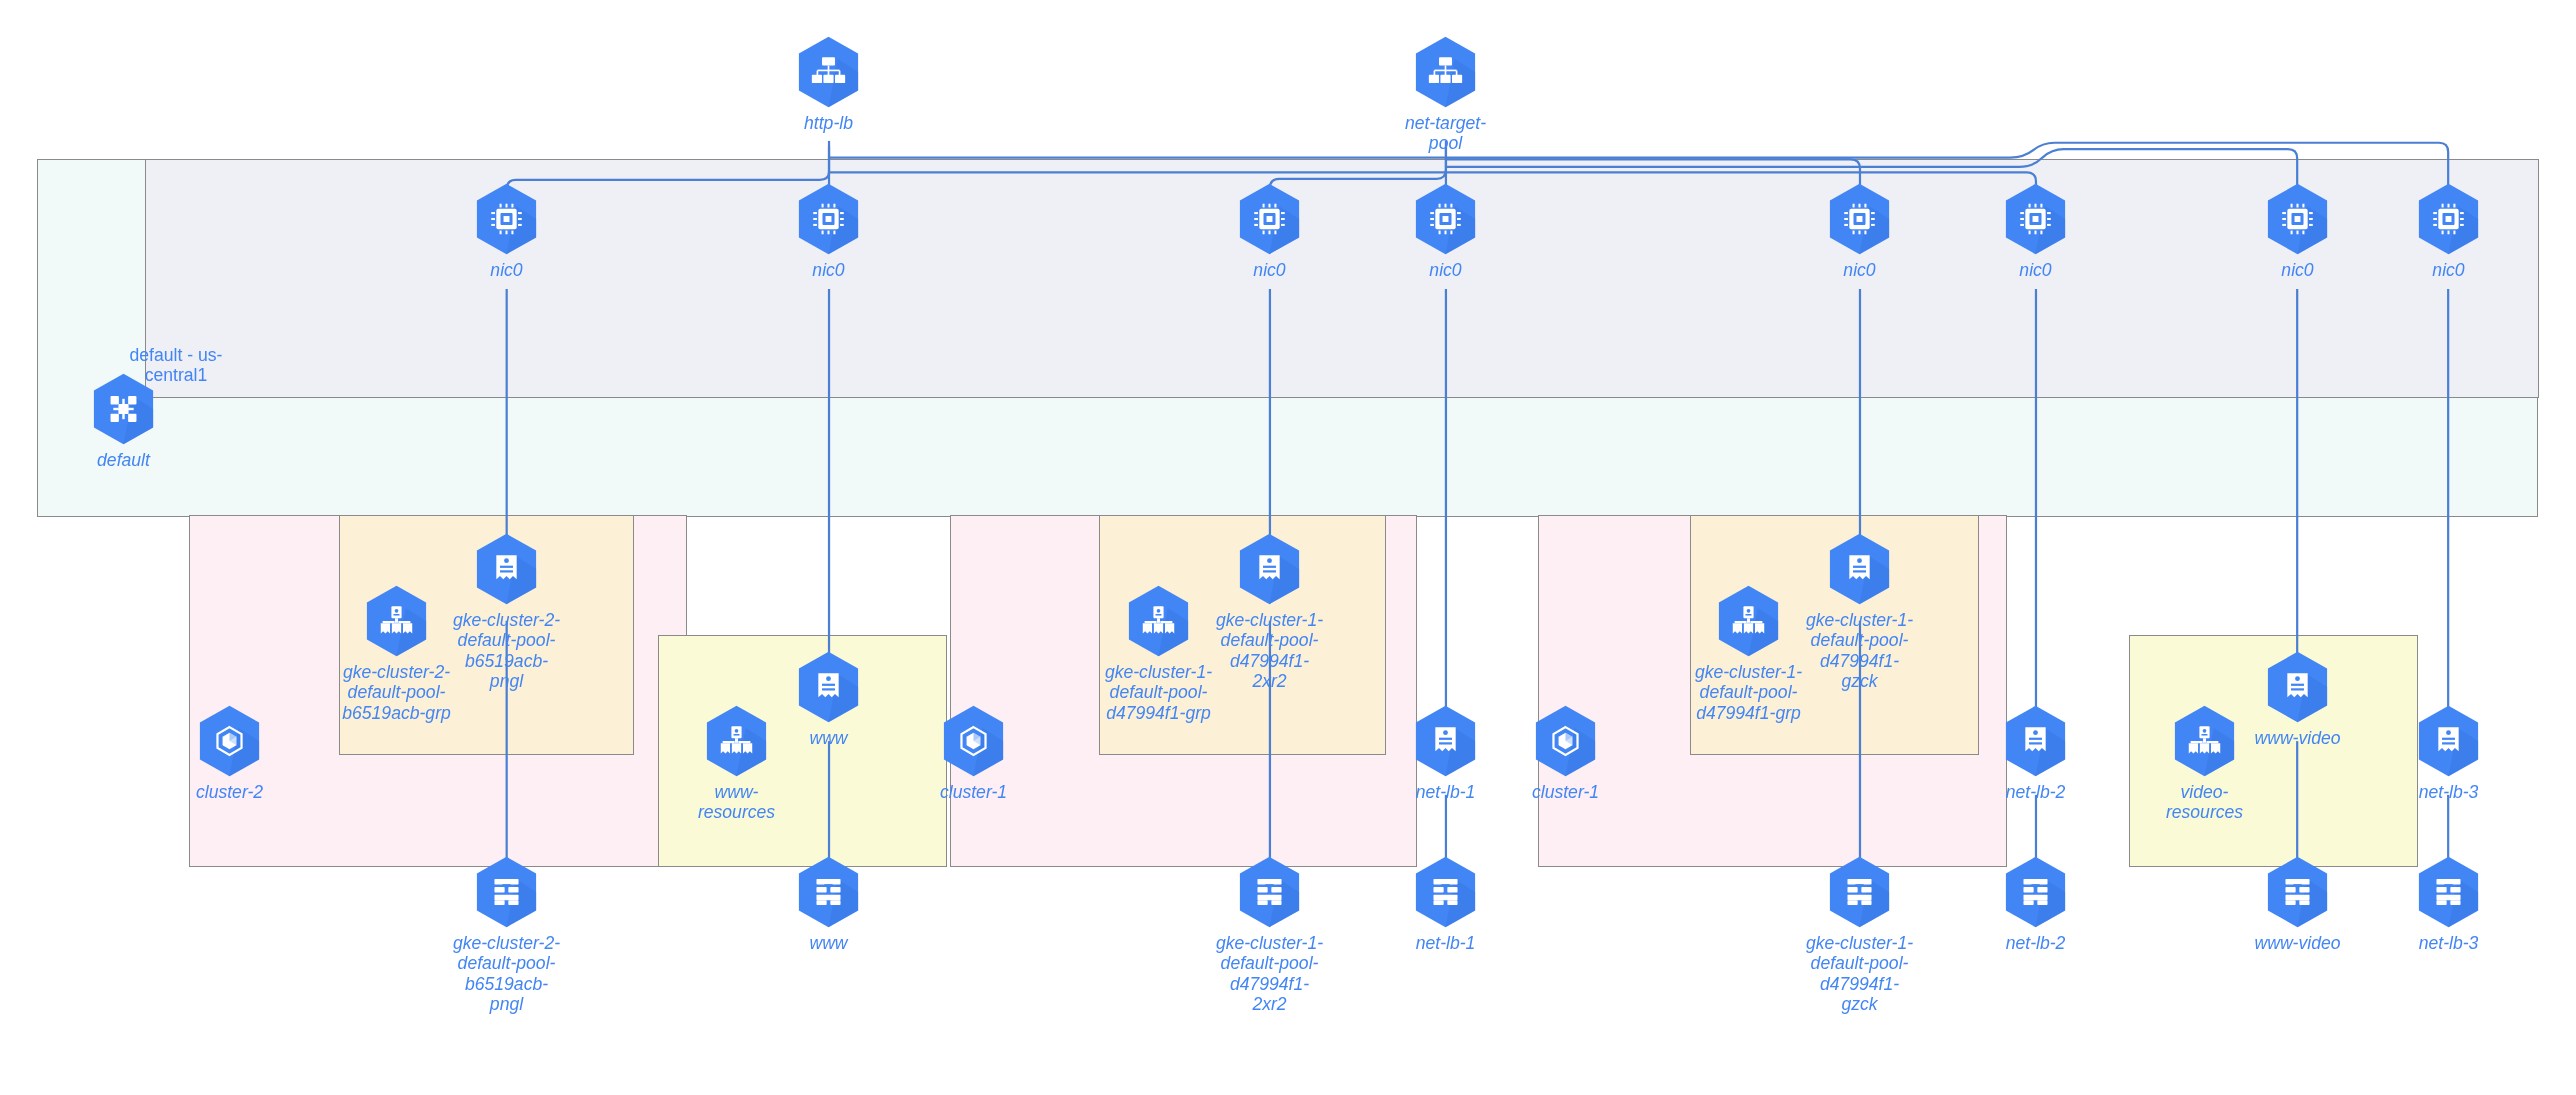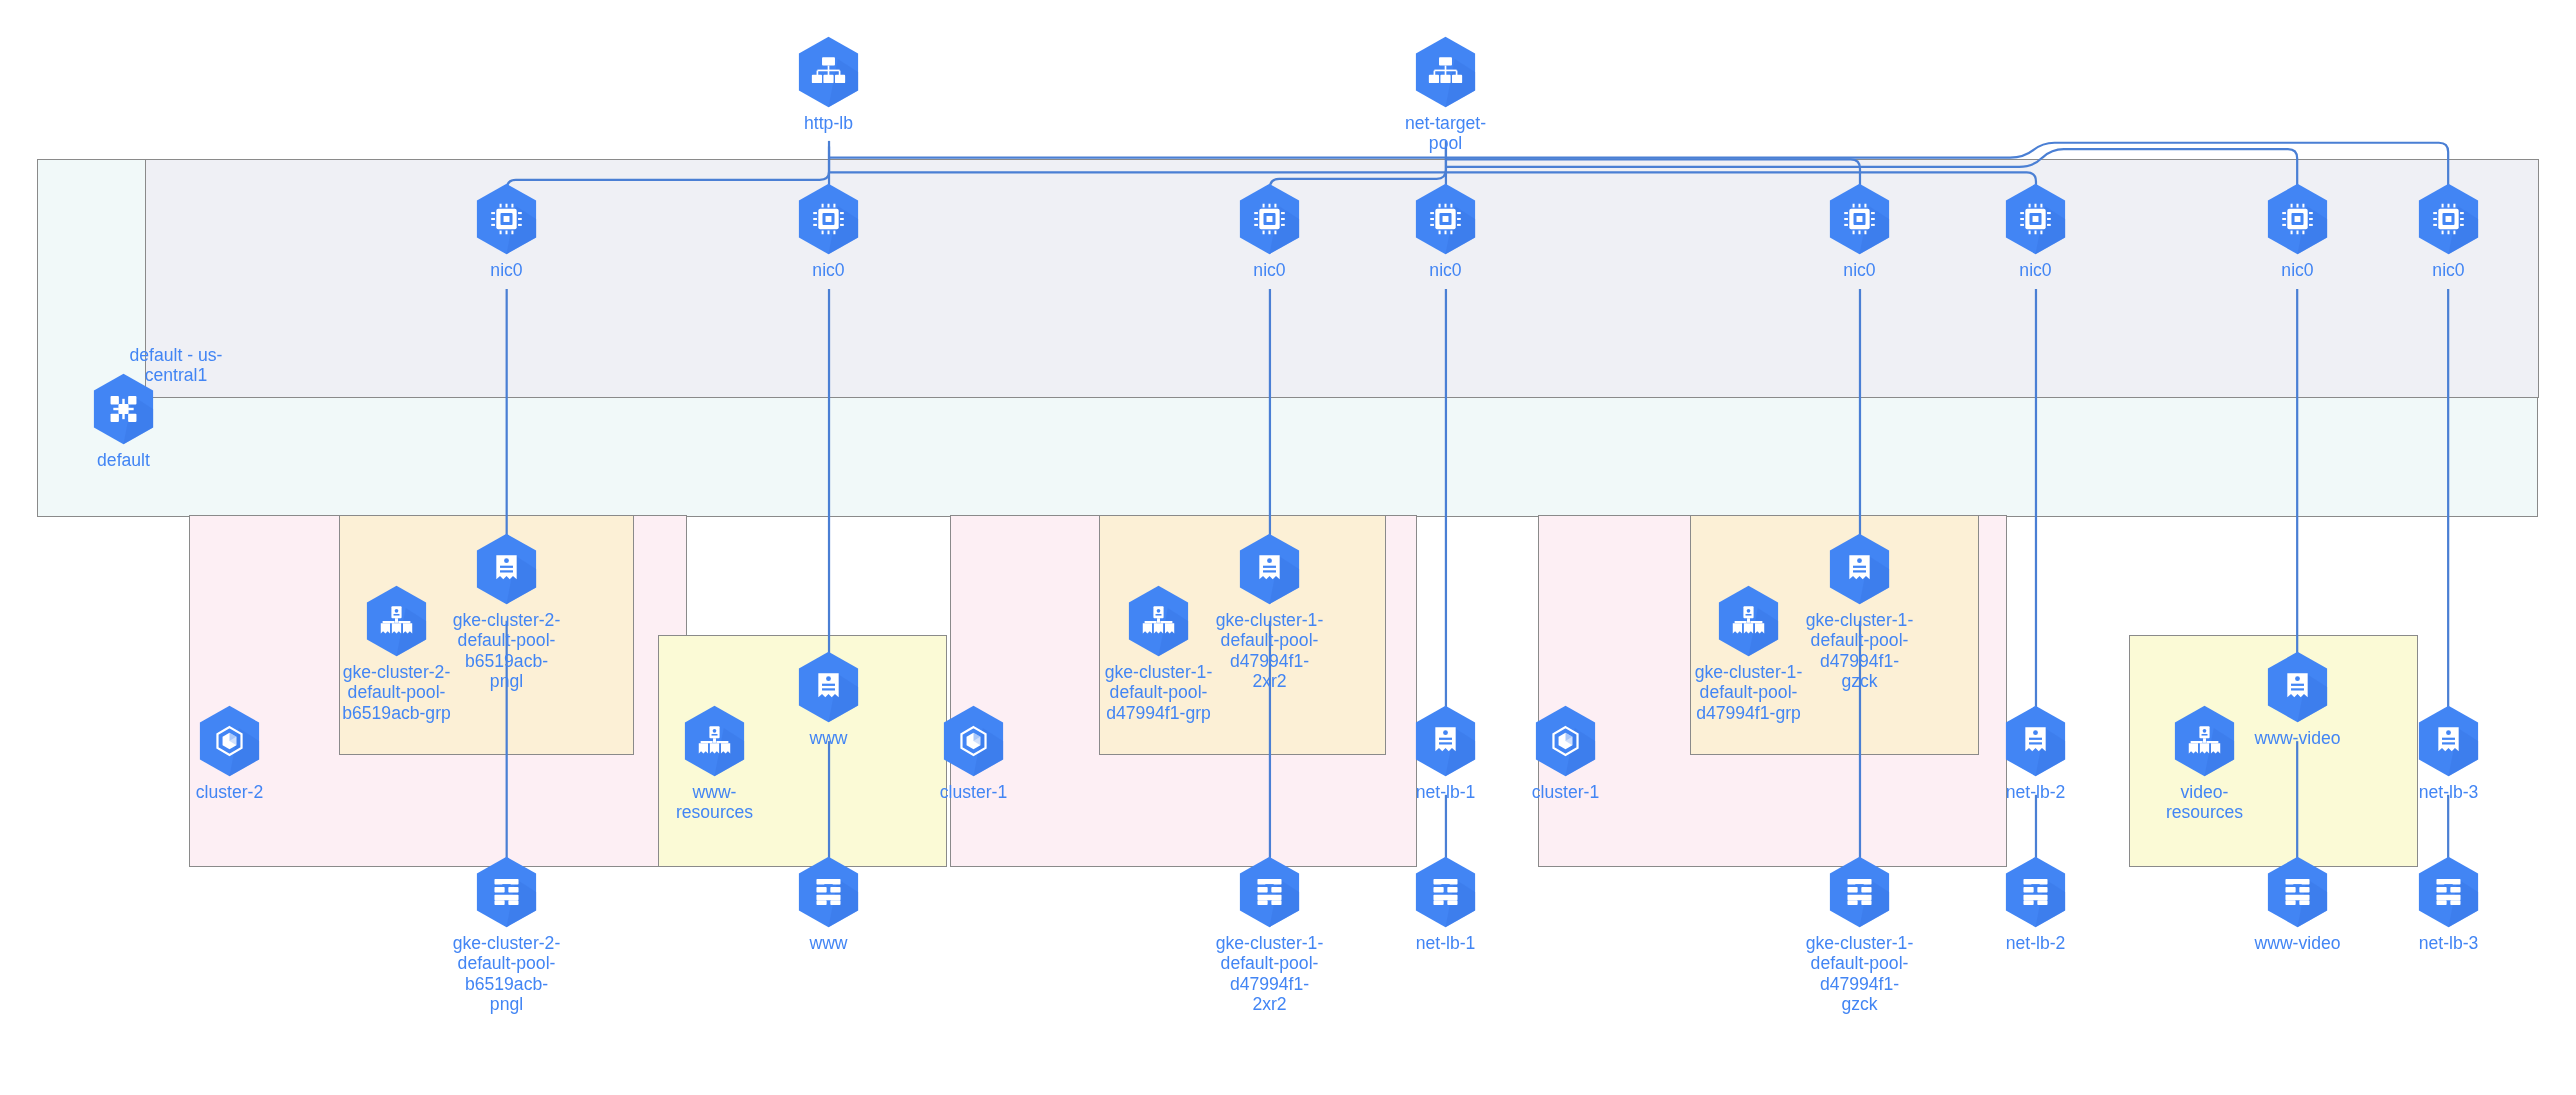--- a/index.html
+++ b/index.html
@@ -16,21 +16,21 @@
 
   .box-label{position:absolute;color:#4285f4;font-size:17.6px;line-height:20.4px;text-align:center;white-space:pre-line;pointer-events:none;}
 
   
   #edges{position:absolute;left:0;top:0;width:2576px;height:1096px;pointer-events:none;}
 
   
   .node{position:absolute;width:111px;text-align:center;}
   .hexwrap{position:relative;width:67px;height:74px;margin:0 auto;}
   .hexwrap svg{display:block;}
-  .node-label{margin-top:3.7px;color:#4285f4;font-size:17.6px;line-height:20.4px;white-space:pre-line;}
+  .node-label{margin-top:3.7px;color:#4285f4;font-size:17.6px;line-height:20.4px;white-space:pre-line;font-style:italic;}
 </style>
 </head>
 <body>
 
 <div id="stage">
 
   <div id="containers">
       <div class="box vpc-box" style="left: 37px; top: 159px; width: 2501px; height: 358px;"></div>
       <div class="box subnet-box" style="left: 145px; top: 159px; width: 2394px; height: 239px;"></div>
       <div class="box-label" style="left: 102px; top: 345px; width: 148px;">default - us-
@@ -434,21 +434,21 @@
             <g fill="#ffffff" transform="translate(36,40)">
               <path d="M-11,-15 h22 v26 l-4,-3.5 l-3.5,3.5 l-3.5,-3.5 l-3.5,3.5 l-3.5,-3.5 l-4,3.5 z"></path>
               <circle cx="0" cy="-9" r="2.6" fill="#4285f4"></circle>
               <rect x="-7" y="-3.6" width="14" height="2.4" fill="#4285f4"></rect>
               <rect x="-7" y="1.4" width="14" height="2.4" fill="#4285f4"></rect>
             </g>
           </svg>
         </div>
         <div class="node-label">www</div>
       </div>
-      <div class="node" style="left: 659px; top: 704px;">
+      <div class="node" style="left: 681px; top: 704px;">
         <div class="hexwrap">
           <svg width="67" height="74" viewBox="0 0 72 80">
             <path d="M36 2 L68 20 L68 60 L36 78 L4 60 L4 20 Z" fill="#4285f4"></path>
             <path d="M36 78 L68 60 L68 40 L46 26 Z" fill="#3b78e7" opacity="0.55"></path>
             <g fill="#ffffff" transform="translate(36,40)">
               <rect x="-5.5" y="-16" width="11" height="13" rx="1"></rect>
               <circle cx="0" cy="-11" r="2" fill="#4285f4"></circle>
               <rect x="-3.2" y="-7.6" width="6.4" height="1.7" fill="#4285f4"></rect>
               <rect x="-1.6" y="-3" width="3.2" height="5"></rect>
               <rect x="-15" y="0" width="13" height="2.4"></rect>

